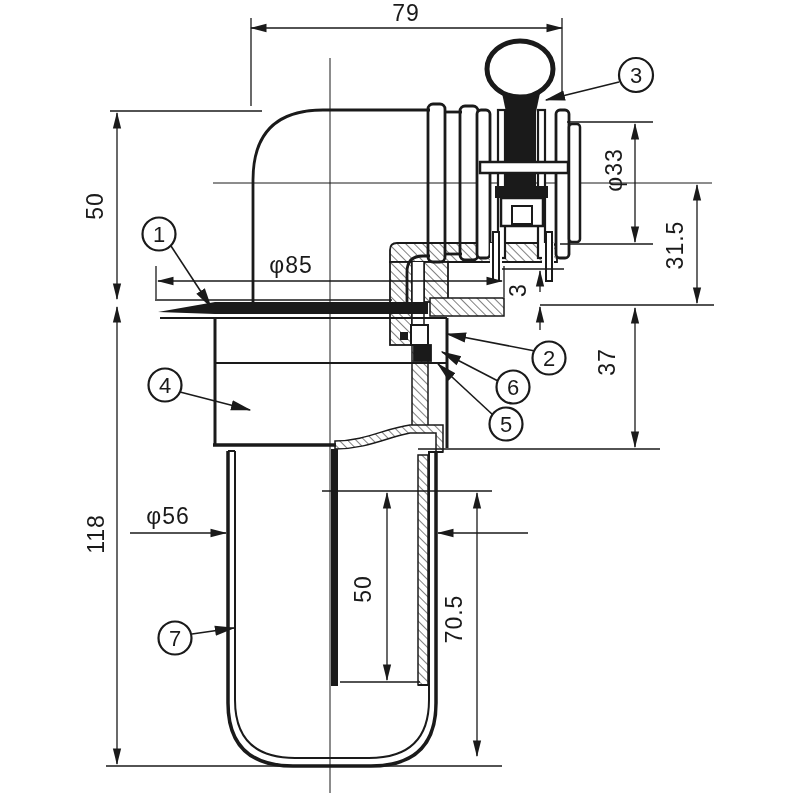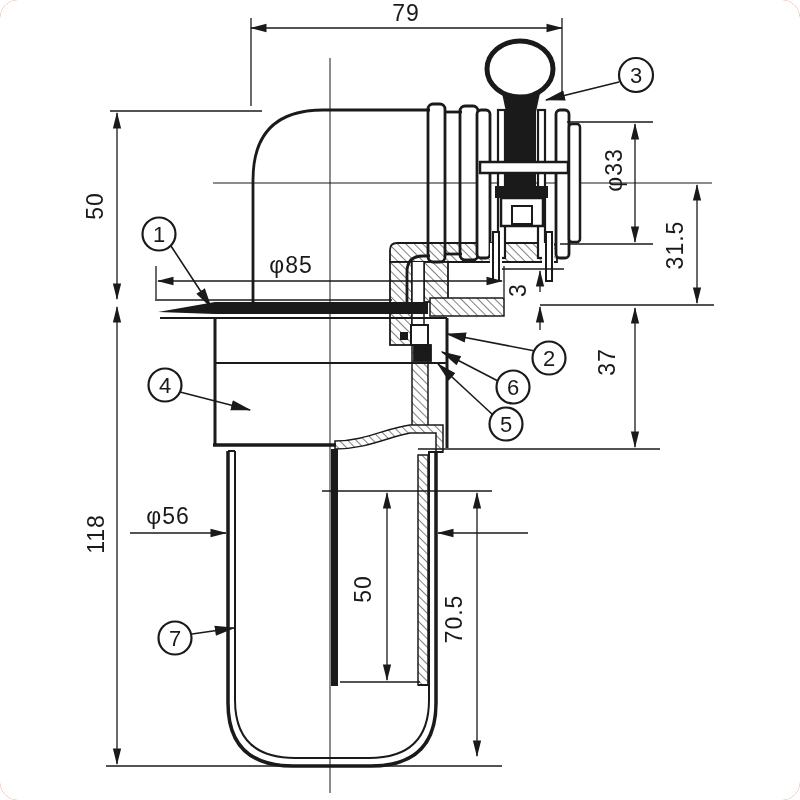--- a/index.html
+++ b/index.html
@@ -1,16 +1,16 @@
 <!DOCTYPE html>
 <html><head>
 <meta charset="utf-8">
 <style>
   html,body{margin:0;padding:0;background:#ffffff;}
-  .stage{width:800px;height:800px;position:relative;background:#c2410c;overflow:hidden;border-radius:18px;}
+  .stage{width:800px;height:800px;position:relative;background:#c2410c;overflow:hidden;}
   svg{display:block;}
   text{font-family:"Liberation Sans","DejaVu Sans",sans-serif;fill:#1a1a1a;}
   .dim-text{font-size:23px;letter-spacing:1px;}
   .balloon-text{font-size:22px;}
 </style>
 </head>
 <body>
 
 <div class="stage">
 <svg width="800" height="800" viewBox="0 0 800 800">

